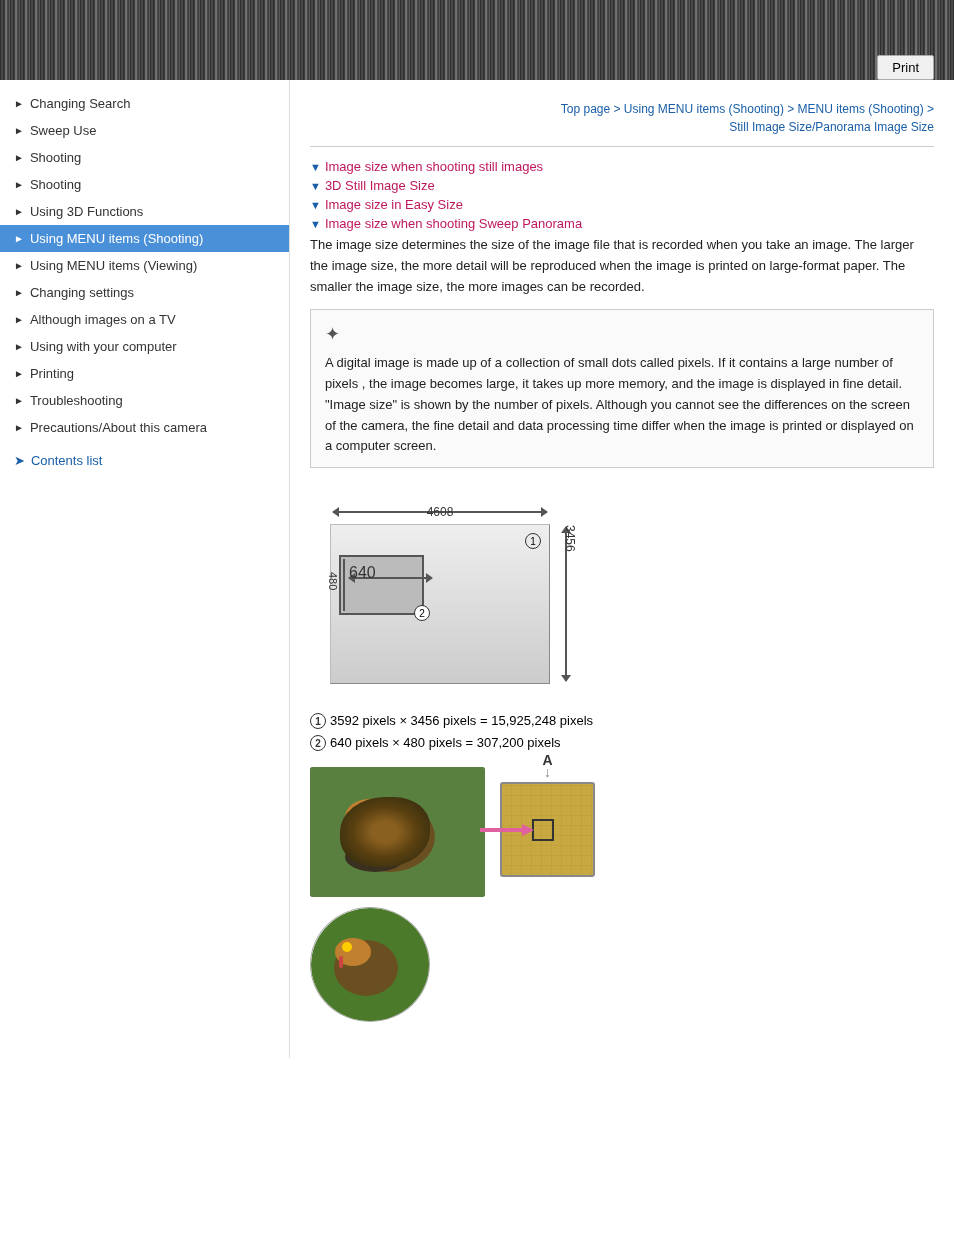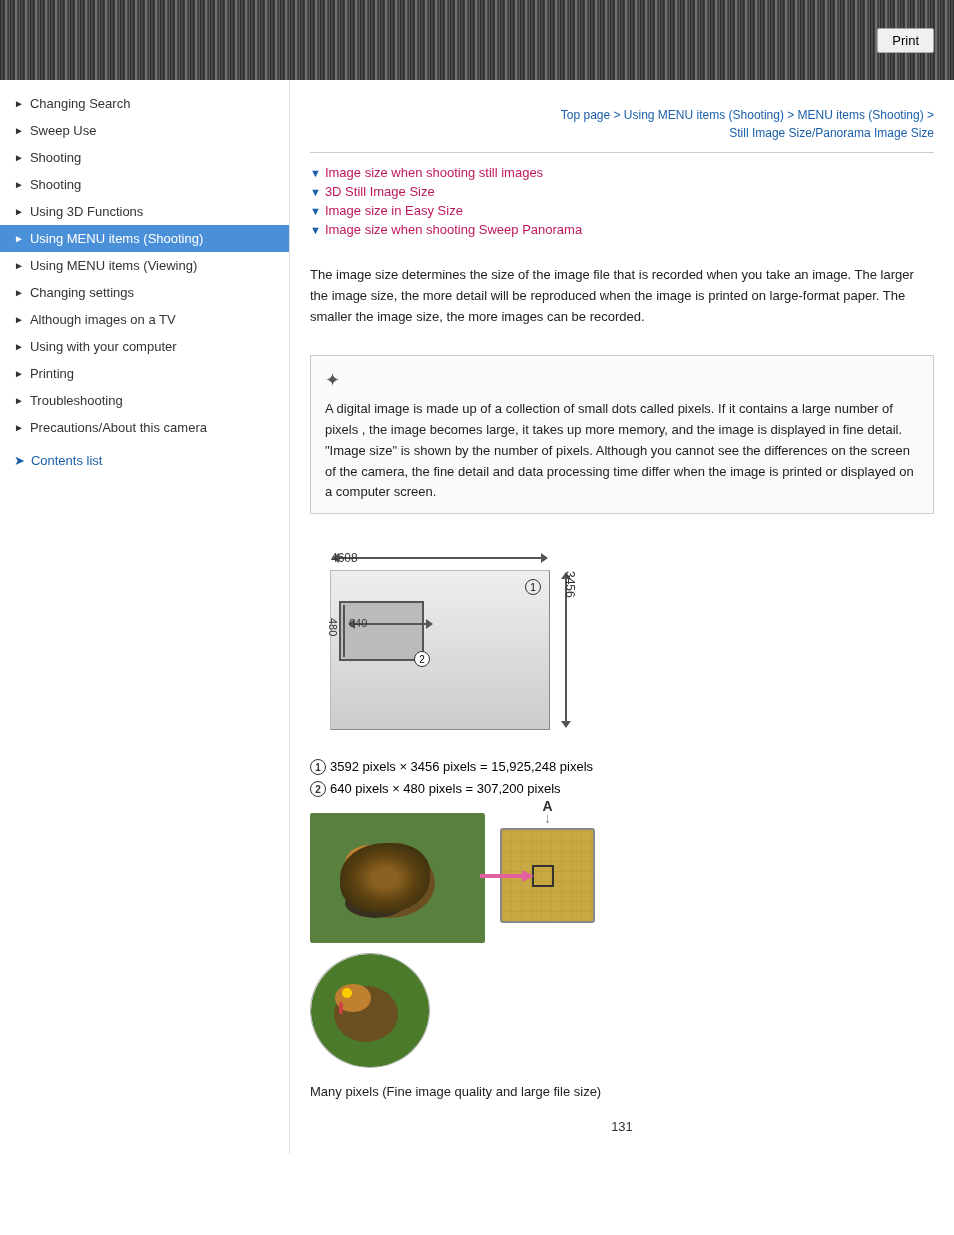--- a/index.html
+++ b/index.html
@@ -8,21 +8,21 @@
     
     .header-bar {
       width: 100%;
       height: 80px;
       background: repeating-linear-gradient(
         90deg,
         #222 0px, #555 2px, #222 4px, #888 6px, #333 8px, #666 10px
       );
       position: relative;
       display: flex;
-      align-items: center;
+      align-items: flex-end;
       justify-content: flex-end;
       padding-right: 20px;
     }
     .print-btn {
       background: #f0f0f0;
       border: 1px solid #aaa;
       padding: 4px 14px;
       font-size: 13px;
       cursor: pointer;
       border-radius: 2px;
@@ -68,21 +68,21 @@
       margin-top: 4px;
     }
     .contents-link .arrow-right {
       margin-right: 6px;
       color: #1a5fa8;
     }
 
     
     .main-content {
       flex: 1;
-      padding: 26px 20px 20px 20px;
+      padding: 20px 20px 20px 20px;
       overflow: hidden;
     }
 
     
     .breadcrumb {
       text-align: right;
       font-size: 12px;
       color: #1a5fa8;
       margin-bottom: 10px;
       line-height: 1.5;
@@ -114,21 +114,21 @@
       color: #be185d;
       text-decoration: none;
       cursor: pointer;
     }
 
     
     .body-text {
       font-size: 13px;
       line-height: 1.6;
       color: #222;
-      margin: 28px 0;
+      margin: 4px 0;
     }
 
     
     .note-box {
       border: 1px solid #ccc;
       background: #fafafa;
       padding: 10px 14px;
       margin: 12px 0;
       font-size: 13px;
       line-height: 1.6;
@@ -248,20 +248,21 @@
       border: 2px solid #555;
       background: #bbb;
     }
     .label-4608 {
       position: absolute;
       top: -20px;
       left: 0;
       right: 0;
       display: flex;
       align-items: center;
+      justify-content: center;
       font-size: 12px;
       color: #333;
     }
     .label-3456 {
       position: absolute;
       right: -28px;
       top: 0;
       bottom: 0;
       display: flex;
       align-items: center;
@@ -492,21 +493,21 @@
 
         <div class="label-3456">
           <span>3456</span>
         </div>
 
         <div class="num-circle-1">1</div>
 
         <div class="inner-box bevel-box">
 
           <div class="arrow-h-sm"></div>
-          <div style="position:absolute; top:14px; left:8px; font-size:11px; color:#333;">640</div>
+          <div style="position:absolute; top:7px; left:8px; font-size:16px; color:#333;">640</div>
 
           <div style="position:absolute; left:2px; top:2px; bottom:2px; width:2px; background:#555;"></div>
           <div style="position:absolute; left:-14px; top:15px; font-size:11px; color:#333; writing-mode:vertical-rl;">480</div>
 
           <div style="position:absolute; right:-8px; bottom:-8px; width:16px; height:16px; border:1.5px solid #333; border-radius:50%; font-size:10px; display:flex; align-items:center; justify-content:center; background:#fff;">2</div>
         </div>
       </div>
     </div>
 
     
@@ -561,19 +562,17 @@
             <ellipse cx="55" cy="60" rx="32" ry="28" fill="#6a5020"></ellipse>
             <ellipse cx="42" cy="44" rx="18" ry="14" fill="#c08030"></ellipse>
             <circle cx="36" cy="39" r="5" fill="#ffcc00"></circle>
             <rect x="28" y="48" width="4" height="12" fill="#cc4444" rx="2"></rect>
           </svg>
         </div>
       </div>
     </div>
 
     
-    <p class="caption">Many pixels (Fine image quality and large file size)</p>
-
-    
-    <div class="page-num">131</div>
+
+    
 
   </div>
 </div>
 
 </body></html>

